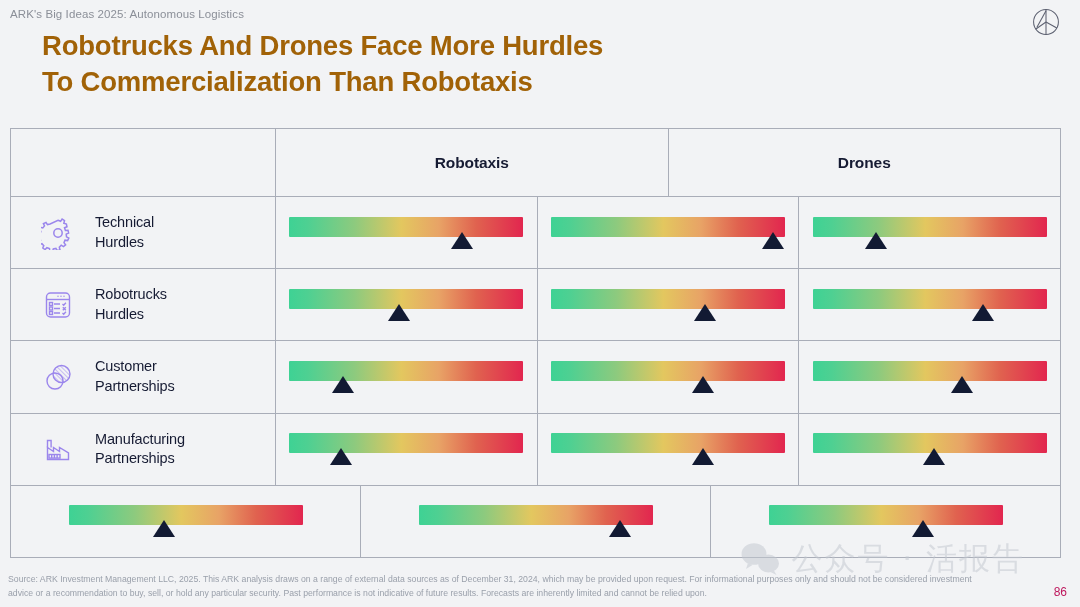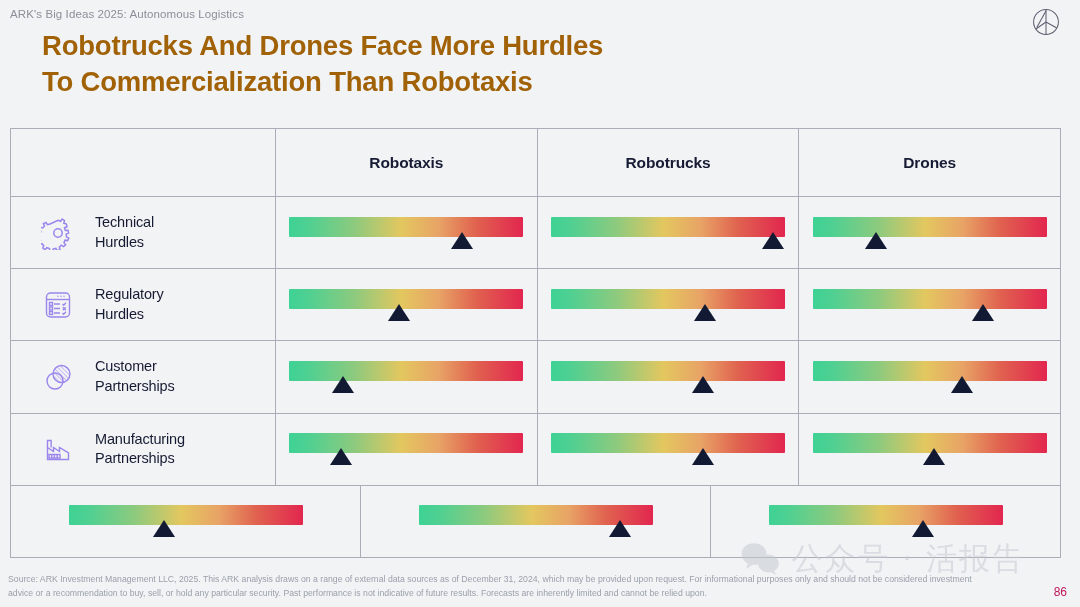--- a/index.html
+++ b/index.html
@@ -198,23 +198,20 @@
   <path d="M20 20 L33.5 27.5" fill="none" stroke="#5c6070" stroke-width="1.3"></path>
   <path d="M20 6 L8.5 27" fill="none" stroke="#5c6070" stroke-width="1.3"></path>
 </svg>
 
 <div class="table">
 
   <div class="thead">
     <div class="c-label"></div>
     <div class="c-bar">
       <span class="col-head">Robotaxis</span>
-    </div>
-    <div class="c-bar">
-      <span class="col-head">Robotrucks</span>
     </div>
     <div class="c-bar">
       <span class="col-head">Drones</span>
     </div>
   </div>
 
   <div class="row">
     <div class="c-label">
       <div class="ricon">
         <svg width="34" height="34" viewBox="0 0 34 34" fill="none" stroke="currentColor" stroke-width="1.5">
@@ -259,21 +256,21 @@
           <rect x="7.5" y="13.5" width="3" height="3"></rect>
           <rect x="7.5" y="18" width="3" height="3"></rect>
           <rect x="7.5" y="22.5" width="3" height="3"></rect>
           <path d="M12 15 h6 M12 19.5 h6 M12 24 h6"></path>
           <path d="M20.5 15 l1.2 1.2 2.2-2.4"></path>
           <path d="M20.8 18.3 l3 3 M23.8 18.3 l-3 3"></path>
           <path d="M20.5 24 l1.2 1.2 2.2-2.4"></path>
         </svg>
       </div>
       <div class="rlabel">
-        <div>Regulatory</div>
+        <div>Robotrucks</div>
         <div>Hurdles</div>
       </div>
     </div>
     <div class="c-bar">
       <div class="barwrap">
         <div class="bar"></div>
         <div class="marker" style="left: 47%;"></div>
       </div>
     </div>
     <div class="c-bar">

